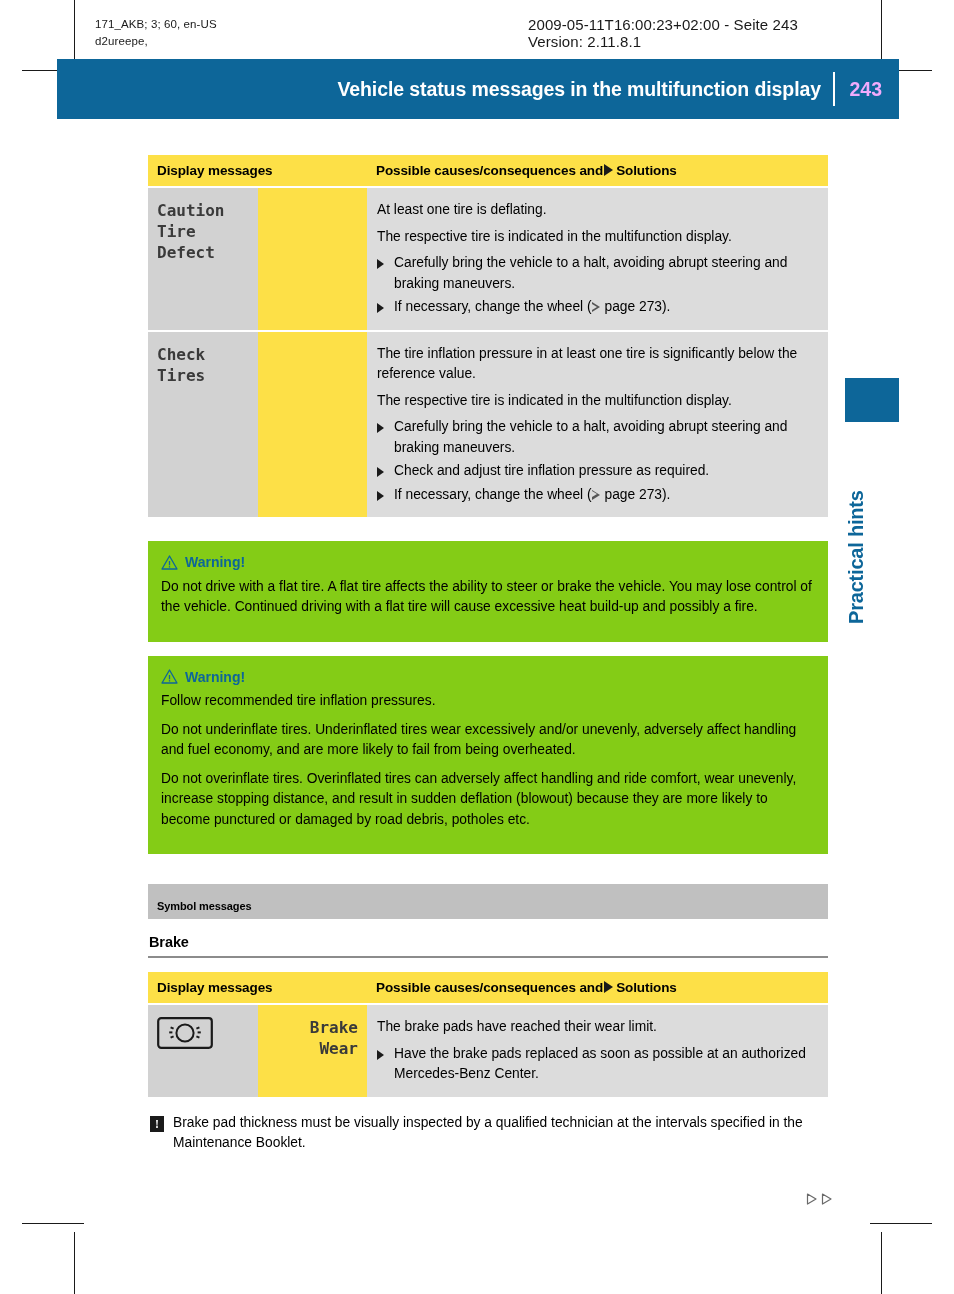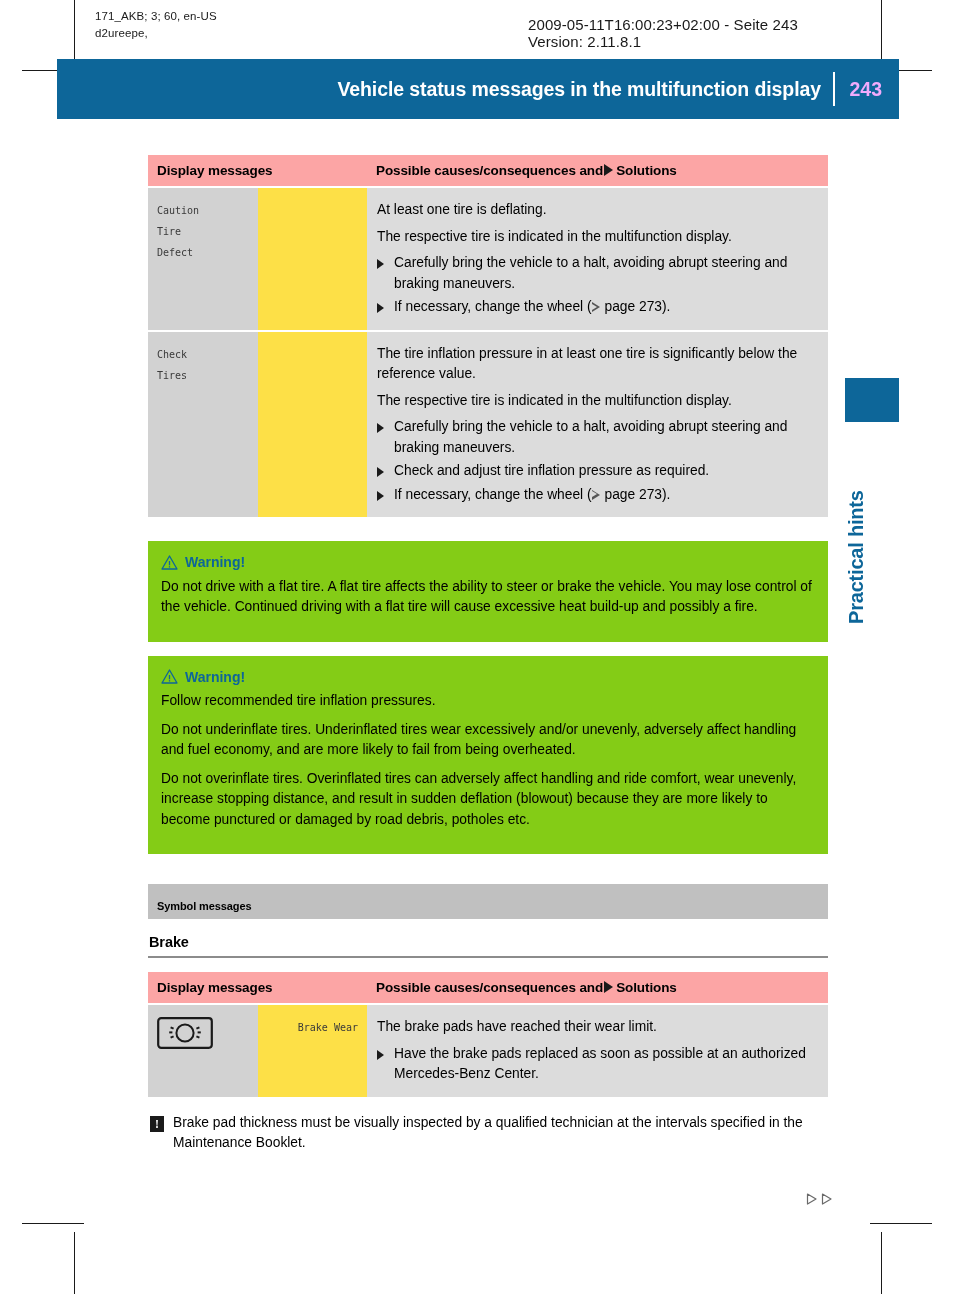--- a/index.html
+++ b/index.html
@@ -16,21 +16,21 @@
   }
 
   
   .crop { position: absolute; background: #1a1a1a; }
   .crop-h { height: 1px; width: 62px; }
   .crop-v { width: 1px; height: 62px; }
 
   
   .meta {
     position: absolute;
-    top: 8px; left: 95px;
+    top: 16px; left: 95px;
     font-size: 11.5px;
     line-height: 17px;
     color: #1a1a1a;
     letter-spacing: 0.1px;
   }
   .meta-right {
     position: absolute;
     top: 16px; left: 528px;
     font-size: 15px;
     line-height: 17px;
@@ -94,45 +94,46 @@
   
   .content {
     position: absolute;
     left: 148px; top: 155px;
     width: 680px;
   }
 
   
   .tbl { width: 100%; border-collapse: collapse; }
   .tbl thead th {
-    background: #fca5a5;
+    background: #fde047;
     font-size: 13.5px;
     font-weight: bold;
     text-align: left;
     padding: 8px 10px 8px 9px;
     border-bottom: 2px solid #ffffff;
     vertical-align: middle;
     letter-spacing: -0.1px;
   }
   .tbl td {
     vertical-align: top;
     font-size: 13.8px;
     line-height: 20.5px;
     border-bottom: 2px solid #ffffff;
   }
   .col-sym  { width: 110px; background: #d2d2d2; padding: 12px 9px 12px 9px; }
   .col-msg  { width: 109px; background: #fde047; padding: 12px 9px 12px 9px; }
   .col-desc { background: #dcdcdc; padding: 12px 12px 12px 10px; }
 
   .mono {
     font-family: "DejaVu Sans Mono", "Liberation Mono", monospace;
-    font-size: 10px;
+    font-size: 16px;
     line-height: 21px;
     color: #3a3a3a;
     white-space: pre-line;
+    font-weight: bold;
   }
   .mono.right { text-align: right; }
 
   .para { margin: 0 0 6px 0; }
   .para:last-child { margin-bottom: 0; }
 
   .bullet {
     position: relative;
     padding-left: 17px;
     margin: 0 0 3px 0;

